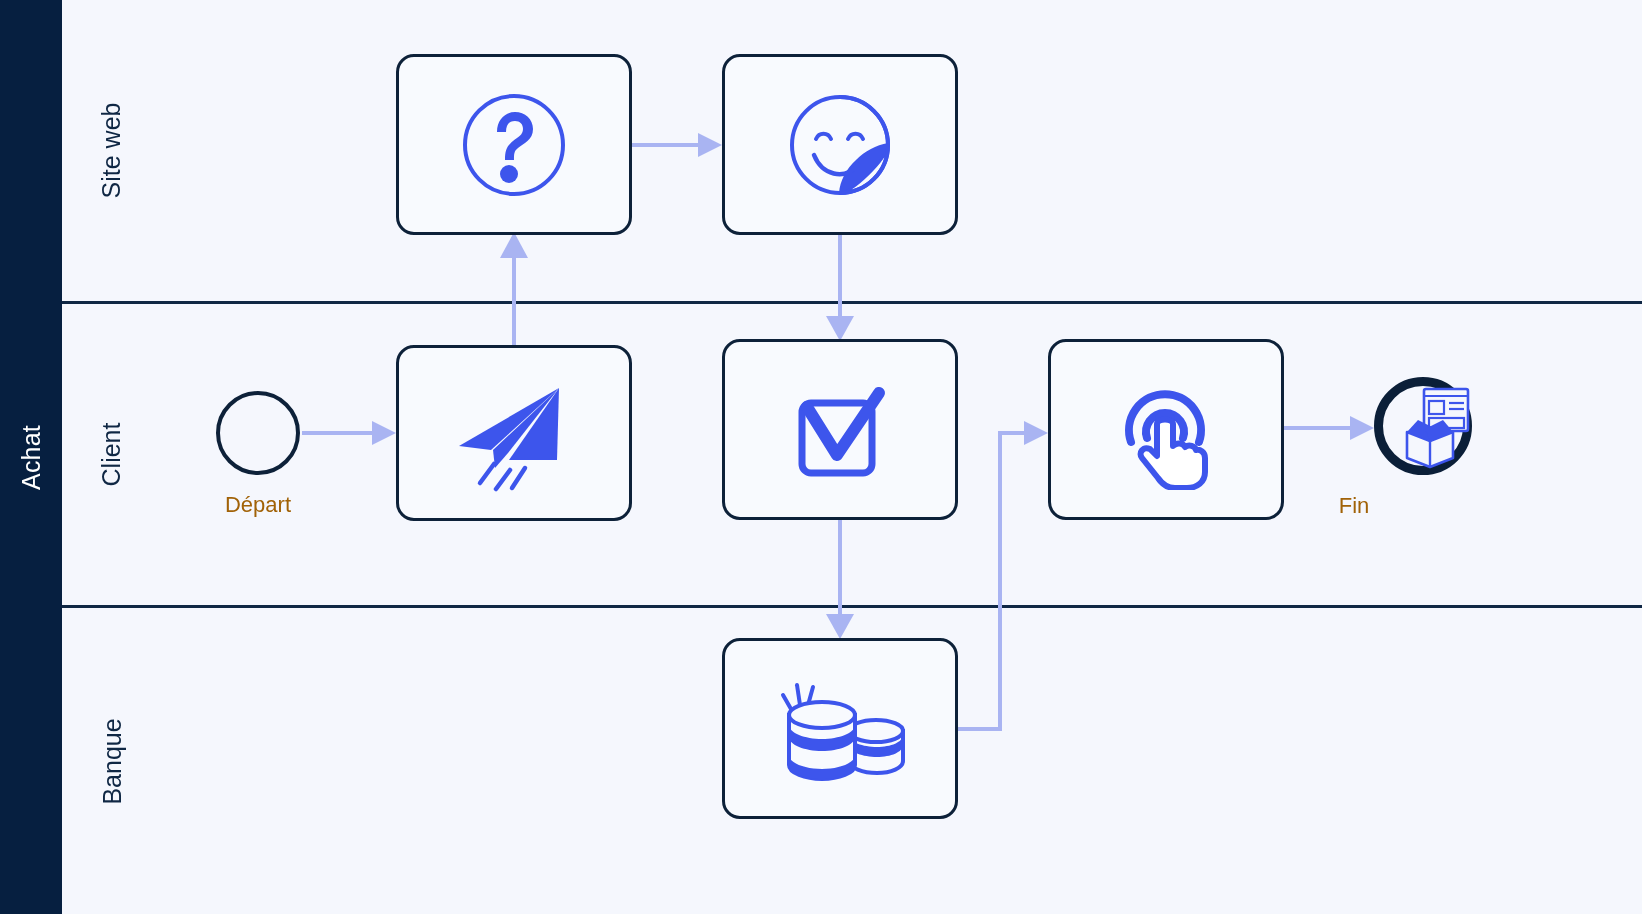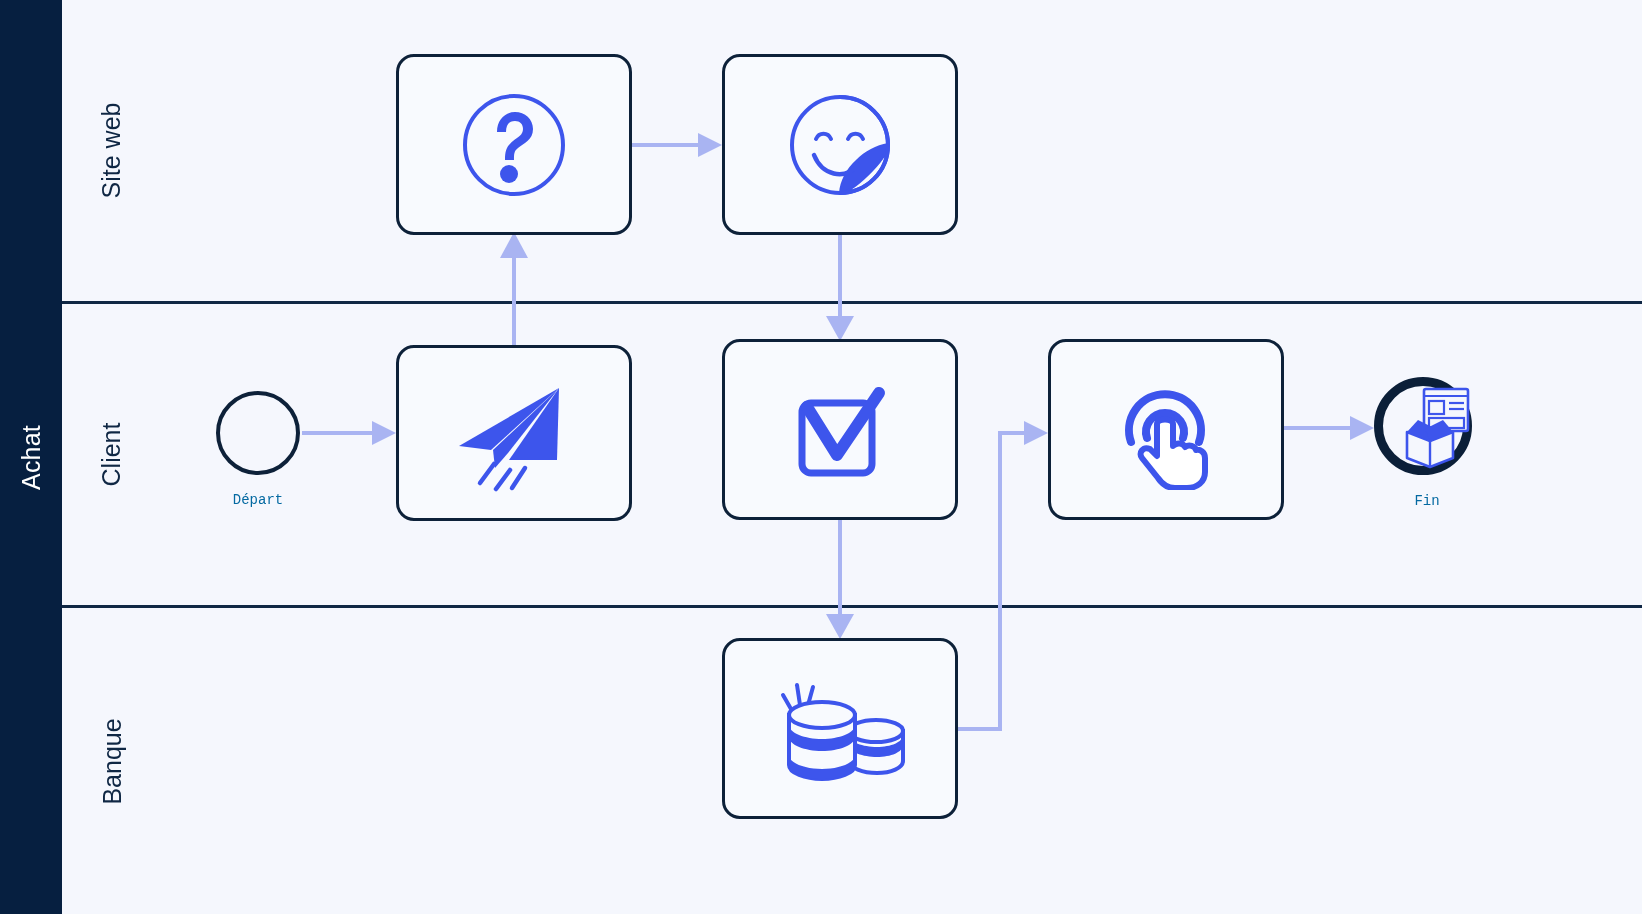--- a/index.html
+++ b/index.html
@@ -80,27 +80,26 @@
   .event.start {
     border: 4px solid #0d2139;
     background: transparent;
   }
   .event.end {
     border: 9px solid #0b1f38;
     background: transparent;
   }
   .event-label {
     position: absolute;
-    font-size: 14px;
-    color: #0369a1;
+    font-size: 22px;
+    color: #a16207;
     white-space: nowrap;
     text-align: center;
     left: 50%;
     transform: translateX(-50%);
-    font-family: Liberation Mono, monospace;
   }
   
   .flow-svg {
     position: absolute;
     left: 0; top: 0;
     width: 1642px; height: 914px;
     pointer-events: none;
     overflow: visible;
   }
   .flow-path {
@@ -192,21 +191,21 @@
         <rect x="42" y="34" width="35" height="10" fill="none" stroke="#3d55ec" stroke-width="2.2"></rect>
 
         <path d="M 20 48 L 43 57 L 66 48 L 66 74 L 43 83 L 20 74 Z" fill="#f5f7fd" stroke="#3d55ec" stroke-width="2.6" stroke-linejoin="round"></path>
         <line x1="43" y1="57" x2="43" y2="83" stroke="#3d55ec" stroke-width="2.4"></line>
 
         <path d="M 20 48 L 31 36 L 49 45 L 43 57 Z" fill="#3d55ec"></path>
         <path d="M 66 48 L 56 36 L 38 45 L 43 57 Z" fill="#3d55ec"></path>
       </svg>
     </span>
   </div>
-  <div class="event-label" style="left:1427px;top:493px;">Fin</div>
+  <div class="event-label" style="left:1354px;top:493px;">Fin</div>
 
   <div class="task" style="left:396px;top:54px;width:236px;height:181px;">
     <span>
       <svg class="icon-svg" width="110" height="110" viewBox="0 0 110 110">
         <circle cx="55" cy="55" r="49" fill="none" stroke="#3d55ec" stroke-width="4"></circle>
         <path d="M 38 42 C 38 29 47 22 56 22 C 66 22 74 29 74 39 C 74 50 65 53 59 58 C 55 61 55 64 55 70 L 46 70 C 46 60 48 56 54 51 C 59 47 64 45 64 39 C 64 34 61 31 56 31 C 50 31 47 35 47 42 Z" fill="#3d55ec"></path>
         <circle cx="50" cy="84" r="9" fill="#3d55ec"></circle>
       </svg>
     </span>
   </div>

